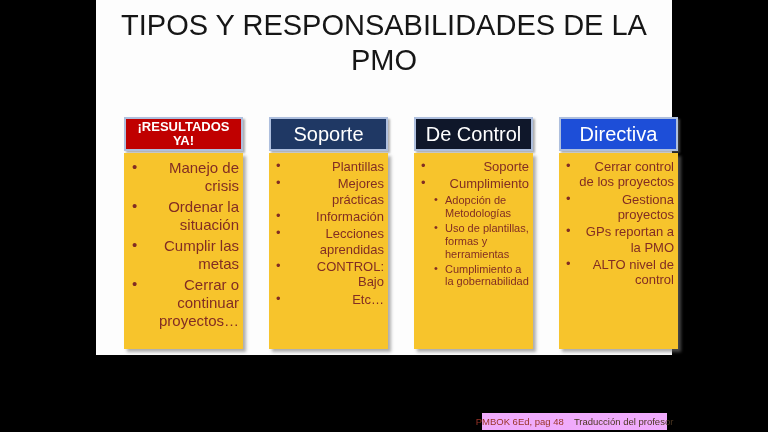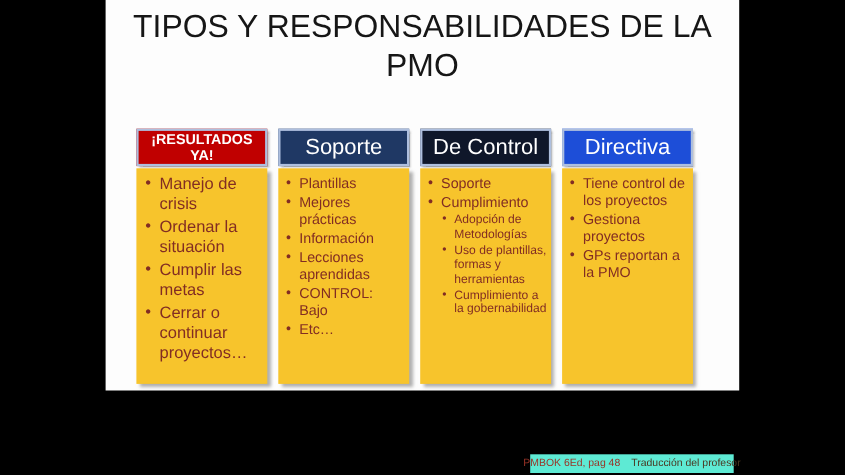--- a/index.html
+++ b/index.html
@@ -22,21 +22,21 @@
     text-align: center;
     font-size: 29px;
     line-height: 1.22;
     color: #161616;
     letter-spacing: 0px;
   }
   .columns {
     position: absolute;
     top: 117px; left: 28px;
     display: flex;
-    gap: 10px;
+    gap: 26px;
   }
   .column { width: 119px; }
   .col-header {
     height: 30px;
     border: 2px solid #aebfde;
     display: flex;
     align-items: center;
     justify-content: center;
     text-align: center;
     color: #ffffff;
@@ -55,40 +55,41 @@
   .col-body ul {
     margin: 0; padding: 0;
     list-style: none;
     color: #822d23;
   }
   .col-body li { position: relative; margin-bottom: 2px; }
   .col-body li.lvl1 {
     padding-left: 14px;
     font-size: 13px;
     line-height: 1.18;
+    text-align: right;
   }
   .col-body li.lvl2 {
     margin-left: 13px;
     padding-left: 13px;
     font-size: 11px;
     line-height: 1.18;
   }
   .col-body li::before {
     content: "\2022";
     position: absolute;
     left: 2px; top: -1px;
   }
   .column.first .col-body li.lvl1 { font-size: 15px; line-height: 1.2; margin-bottom: 3px; padding-left: 16px; }
   .column.first .col-body li.lvl1::before { left: 3px; }
   .badge {
     position: absolute;
     left: 386px;  
     top: 413px;
     width: 185px; height: 17px;
-    background: #5eead4;
+    background: #f0abfc;
     display: flex;
     align-items: center;
     justify-content: center;
     gap: 10px;
     white-space: nowrap;
     font-size: 9.5px;
   }
   .badge .src  { color: #993327; }
   .badge .note { color: #4a3520; }
 </style>
@@ -138,23 +139,24 @@
               <li class="lvl2">Uso de plantillas, formas y herramientas</li>
               <li class="lvl2">Cumplimiento a la gobernabilidad</li>
             </ul>
         </div>
       </div>
 
       <div class="column">
         <div class="col-header big" style="background: #1d4ed8;">Directiva</div>
         <div class="col-body">
           <ul>
-              <li class="lvl1">Tiene control de los proyectos</li>
+              <li class="lvl1">Cerrar control de los proyectos</li>
               <li class="lvl1">Gestiona proyectos</li>
               <li class="lvl1">GPs reportan a la PMO</li>
+              <li class="lvl1">ALTO nivel de control</li>
             </ul>
         </div>
       </div>
 
     </div>
 
     <div class="badge">
       <span class="src">PMBOK 6Ed, pag 48</span>
       <span class="note">Traducción del profesor</span>
     </div>

